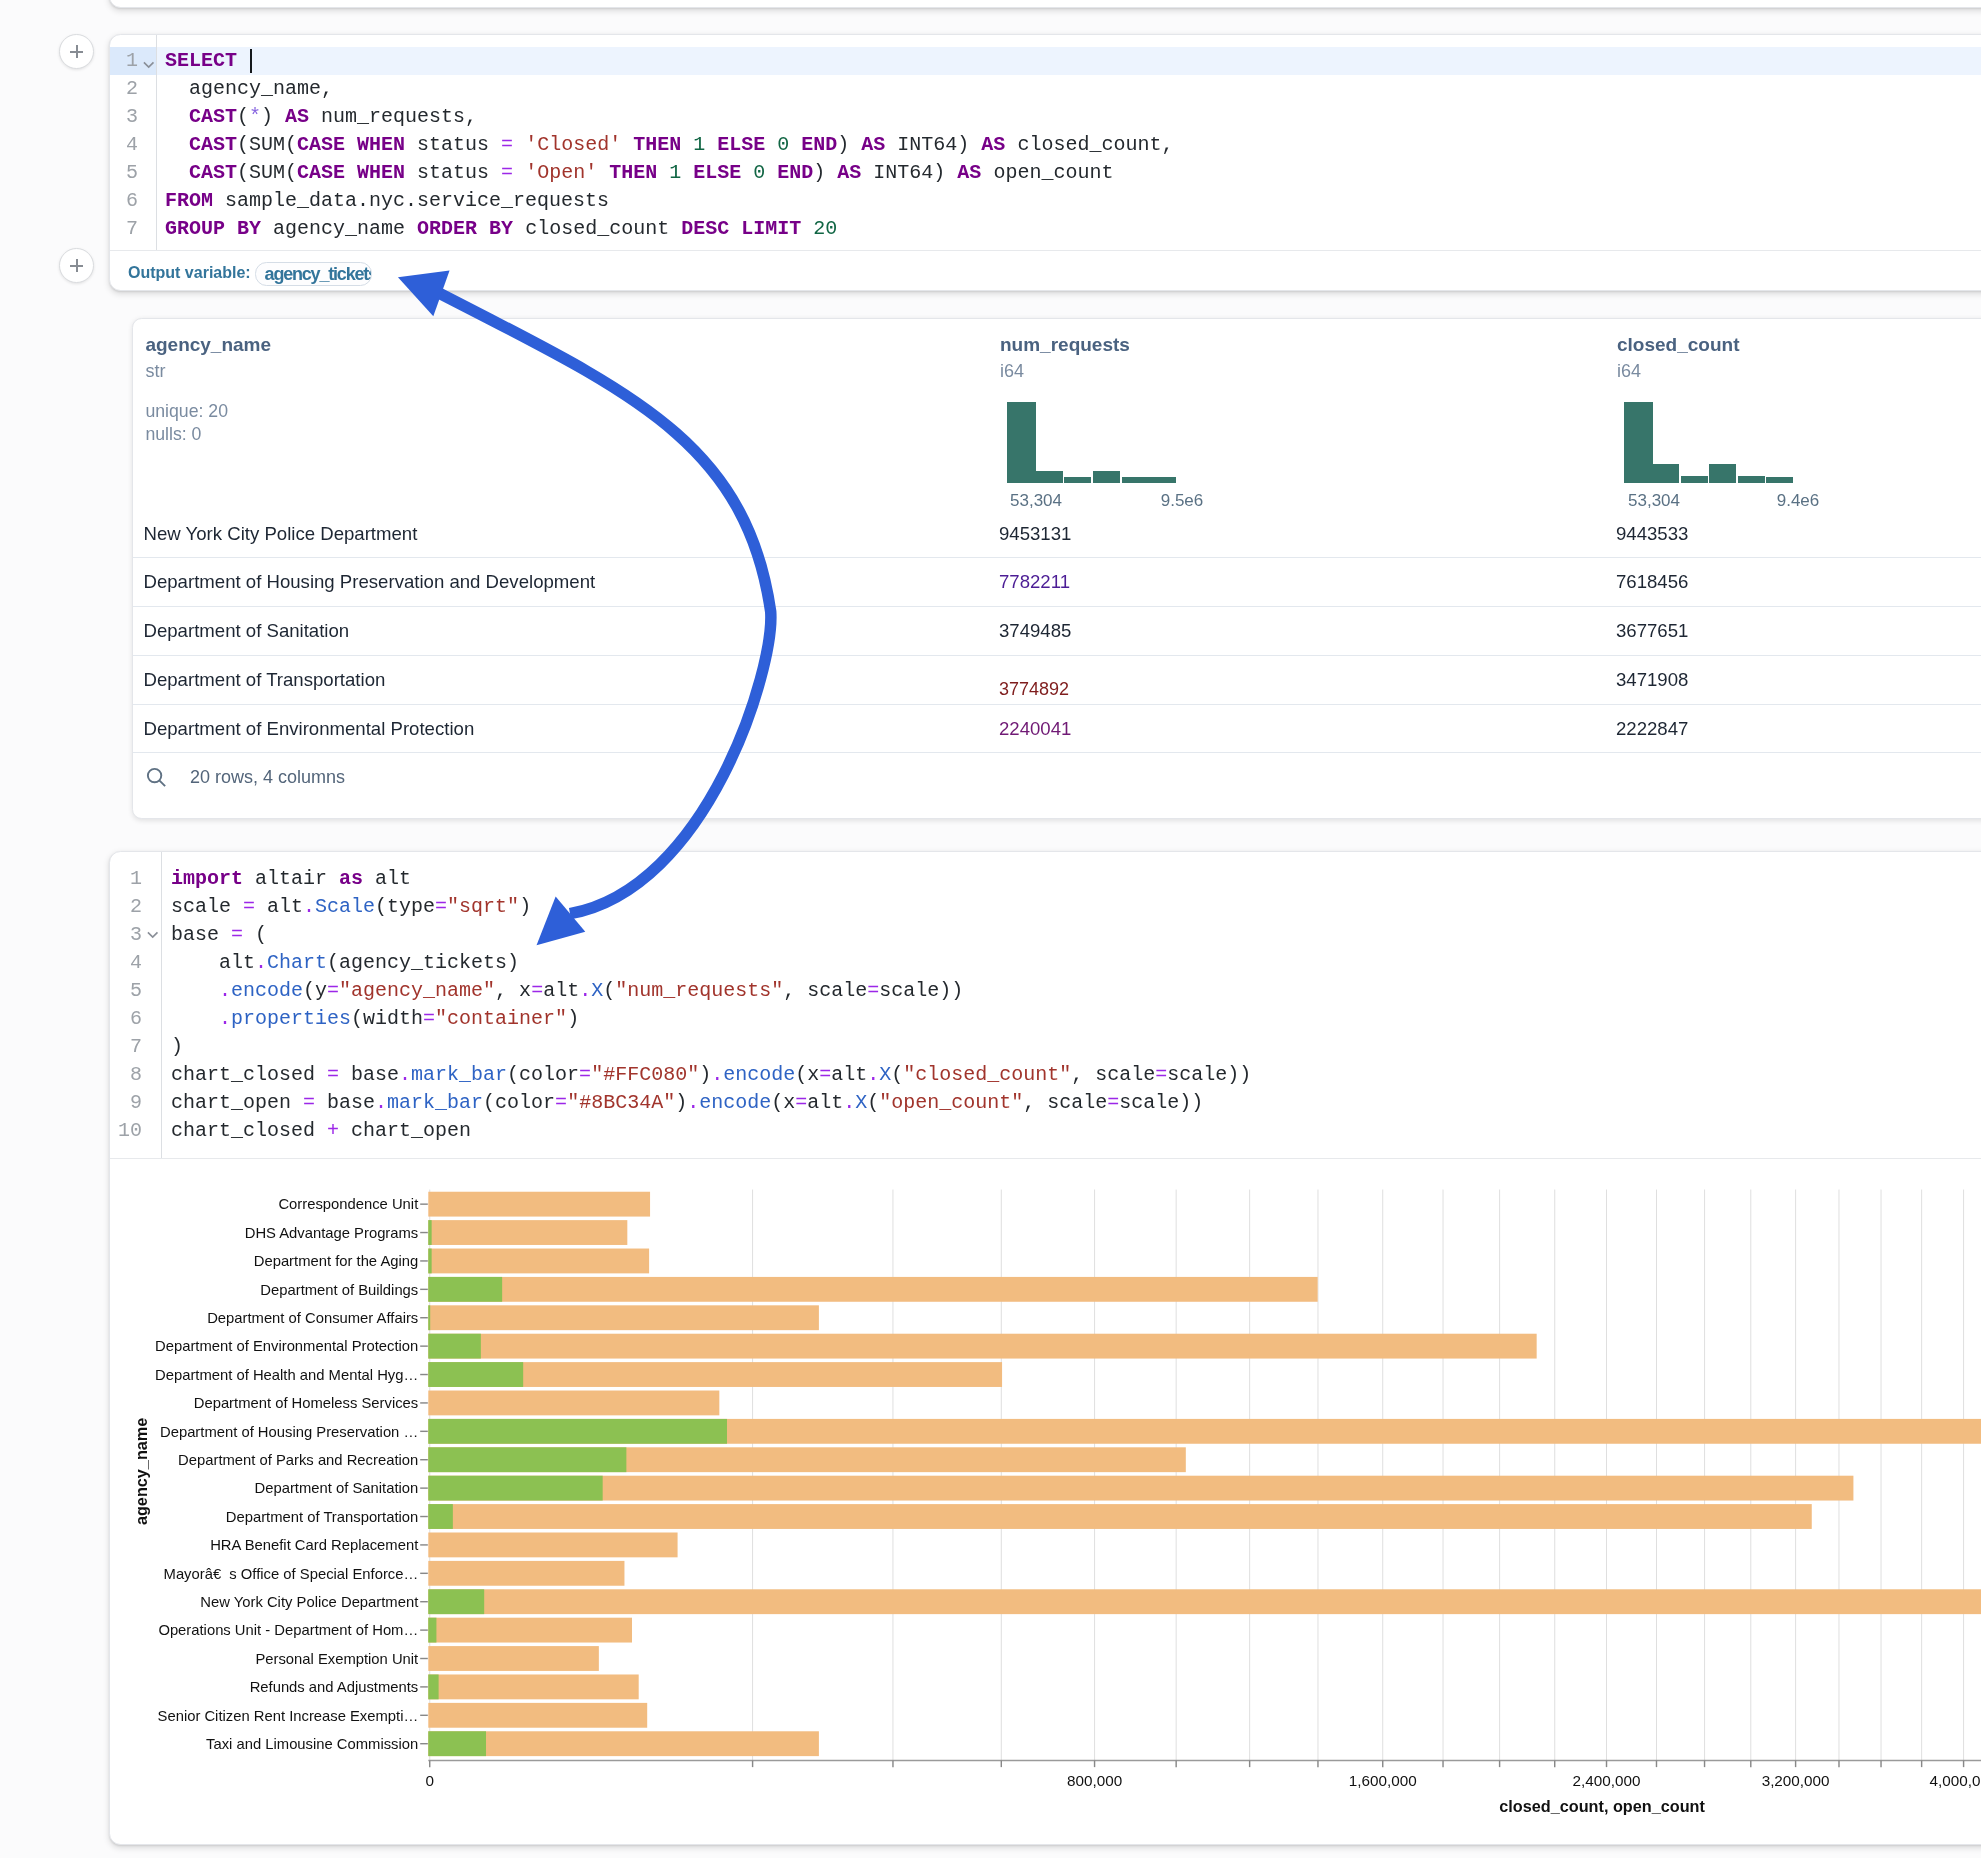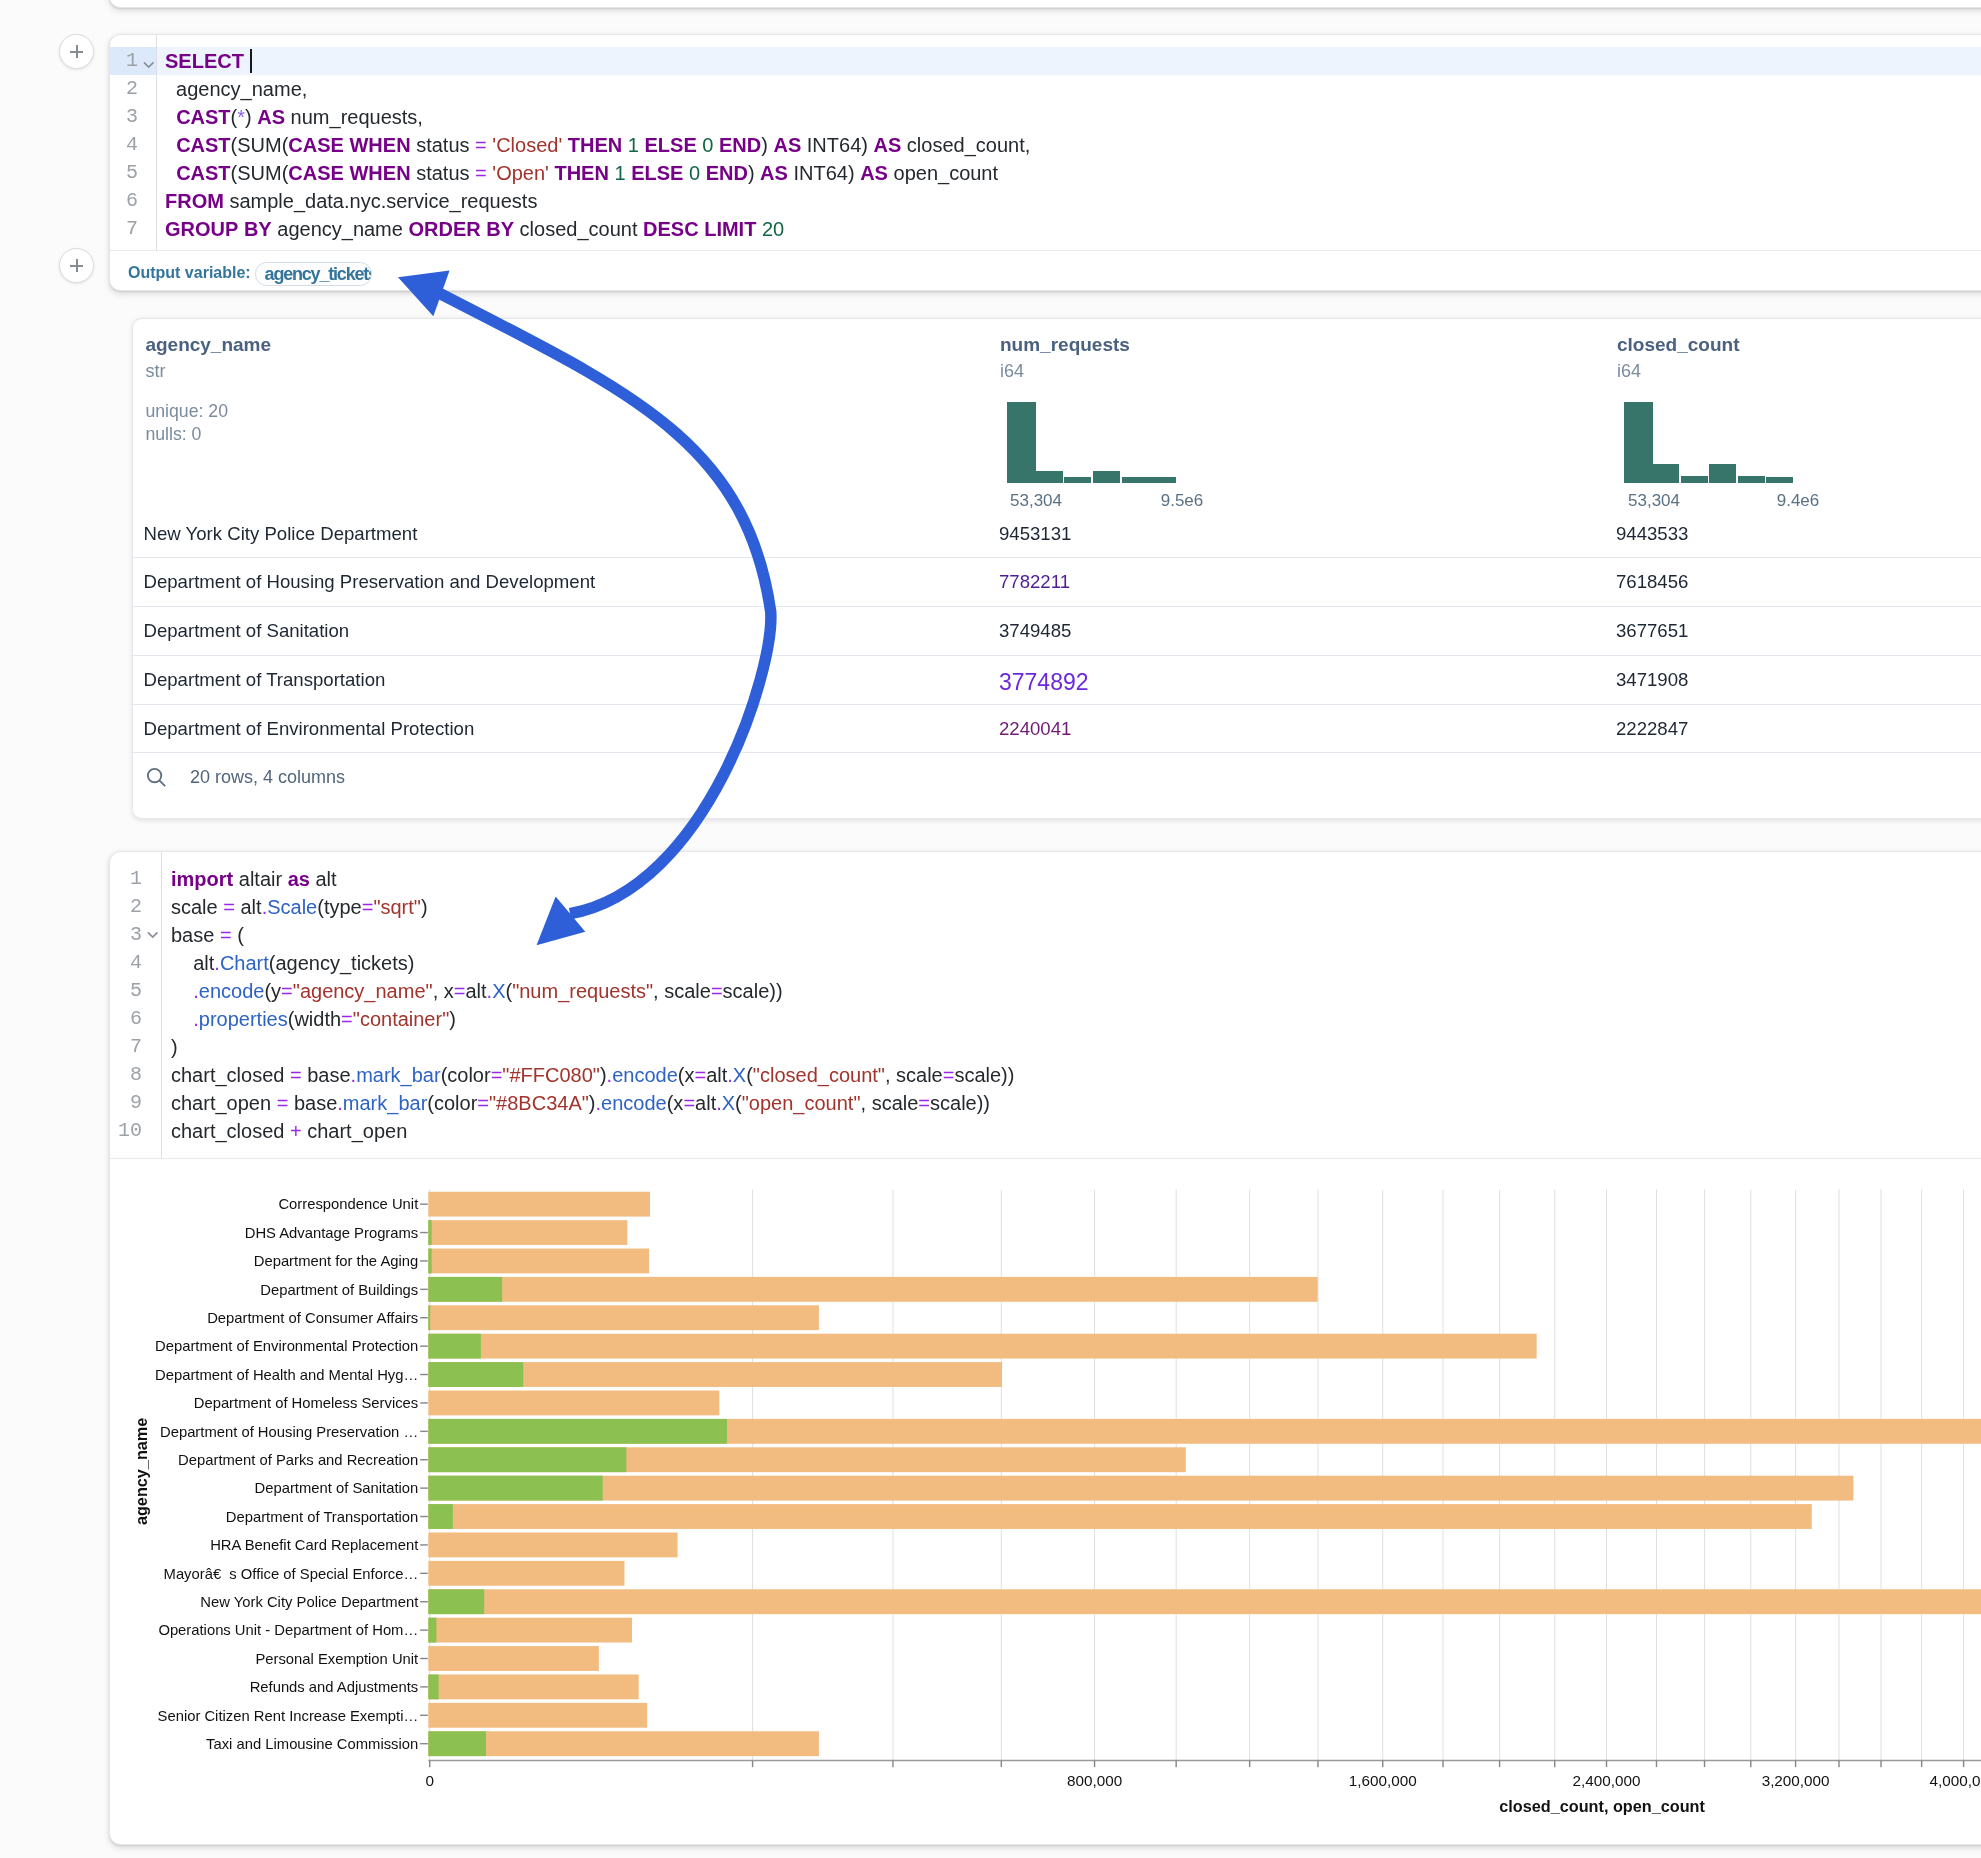--- a/index.html
+++ b/index.html
@@ -1,20 +1,20 @@
 <!DOCTYPE html>
 <html><head>
 <meta charset="utf-8">
 <style>
   * { margin:0; padding:0; box-sizing:border-box; }
   html,body { width:1982px; height:1858px; overflow:hidden; }
   body { background:#fbfbfc; font-family:"Liberation Sans", sans-serif; position:relative; }
   .card { position:absolute; background:#fff; border:1px solid #e4e6ea; border-radius:11.5px;
           box-shadow:0 2.9px 6.7px rgba(0,0,0,0.13), 0 1px 1.9px rgba(0,0,0,0.09); width:2485px; }
-  .codeline { position:absolute; font-family:Liberation Sans, sans-serif; font-size:20px;
+  .codeline { position:absolute; font-family:Liberation Mono, monospace; font-size:20px;
               line-height:28px; white-space:pre; color:#24292e; }
   .gnum { position:absolute; font-family:"Liberation Mono", monospace; font-size:20px;
           line-height:28px; color:#9da2a8; text-align:right; white-space:pre; }
   .kw { color:#770088; font-weight:bold; }
   .op { color:#9c27e8; }
   .str { color:#a1342c; }
   .num { color:#116644; }
   .fn { color:#2e63c4; }
   .star { color:#8866e0; }
   .plusbtn { position:absolute; width:35px; height:35px; border-radius:50%; background:#fff;
@@ -102,21 +102,21 @@
   <div style="position:absolute; left:866px; top:252px; font-size:18.6px; color:#4c1d95;">7782211</div>
   <div style="position:absolute; left:1483px; top:252px; font-size:18.6px; color:#1d2633;">7618456</div>
   <div style="position:absolute; left:0; right:0; top:287px; height:1px; background:#e3e8ee;"></div>
 
   <div style="position:absolute; left:10.5px; top:301px; font-size:18.6px; color:#1d2633;">Department of Sanitation</div>
   <div style="position:absolute; left:866px; top:301px; font-size:18.6px; color:#1d2633;">3749485</div>
   <div style="position:absolute; left:1483px; top:301px; font-size:18.6px; color:#1d2633;">3677651</div>
   <div style="position:absolute; left:0; right:0; top:336px; height:1px; background:#e3e8ee;"></div>
 
   <div style="position:absolute; left:10.5px; top:350px; font-size:18.6px; color:#1d2633;">Department of Transportation</div>
-  <div style="position:absolute; left:866px; top:350px; font-size:23px; color:#6d28d9;">3774892</div>
+  <div style="position:absolute; left:866px; top:360px; font-size:18px; color:#7f1d1d;">3774892</div>
   <div style="position:absolute; left:1483px; top:350px; font-size:18.6px; color:#1d2633;">3471908</div>
   <div style="position:absolute; left:0; right:0; top:385px; height:1px; background:#e3e8ee;"></div>
 
   <div style="position:absolute; left:10.5px; top:399px; font-size:18.6px; color:#1d2633;">Department of Environmental Protection</div>
   <div style="position:absolute; left:866px; top:399px; font-size:18.6px; color:#701a75;">2240041</div>
   <div style="position:absolute; left:1483px; top:399px; font-size:18.6px; color:#1d2633;">2222847</div>
   <div style="position:absolute; left:0; right:0; top:433px; height:1px; background:#e3e8ee;"></div>
 
   <svg style="position:absolute; left:11.5px; top:447px;" width="23" height="23" viewBox="0 0 24 24">
     <circle cx="10" cy="10" r="7" fill="none" stroke="#5f7183" stroke-width="2"></circle>

